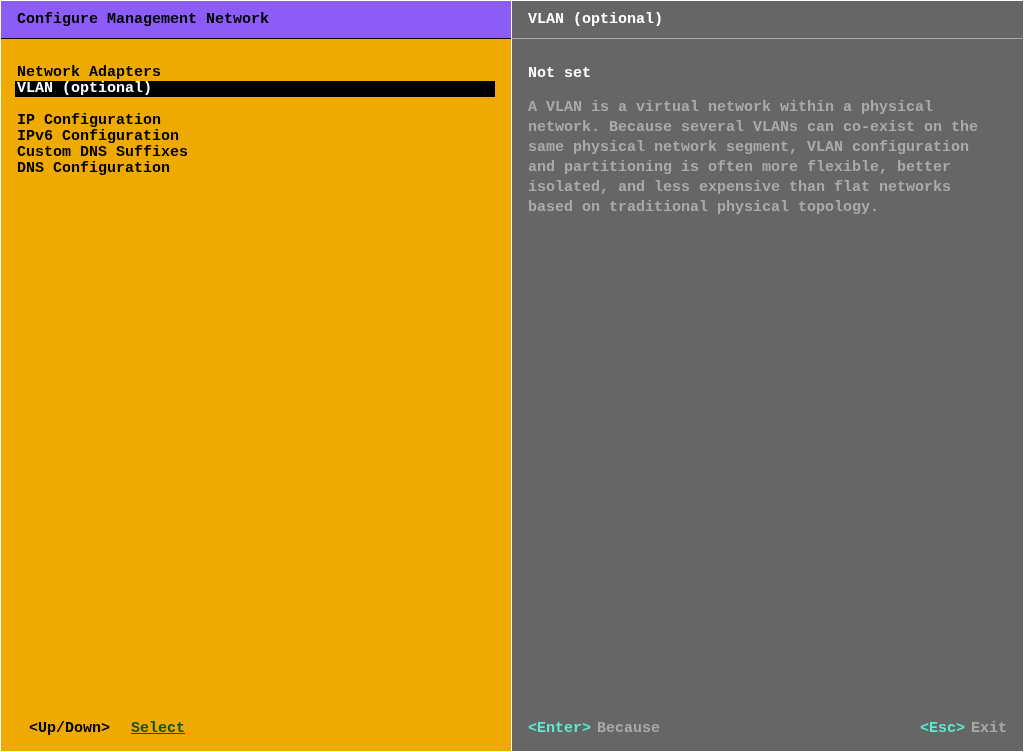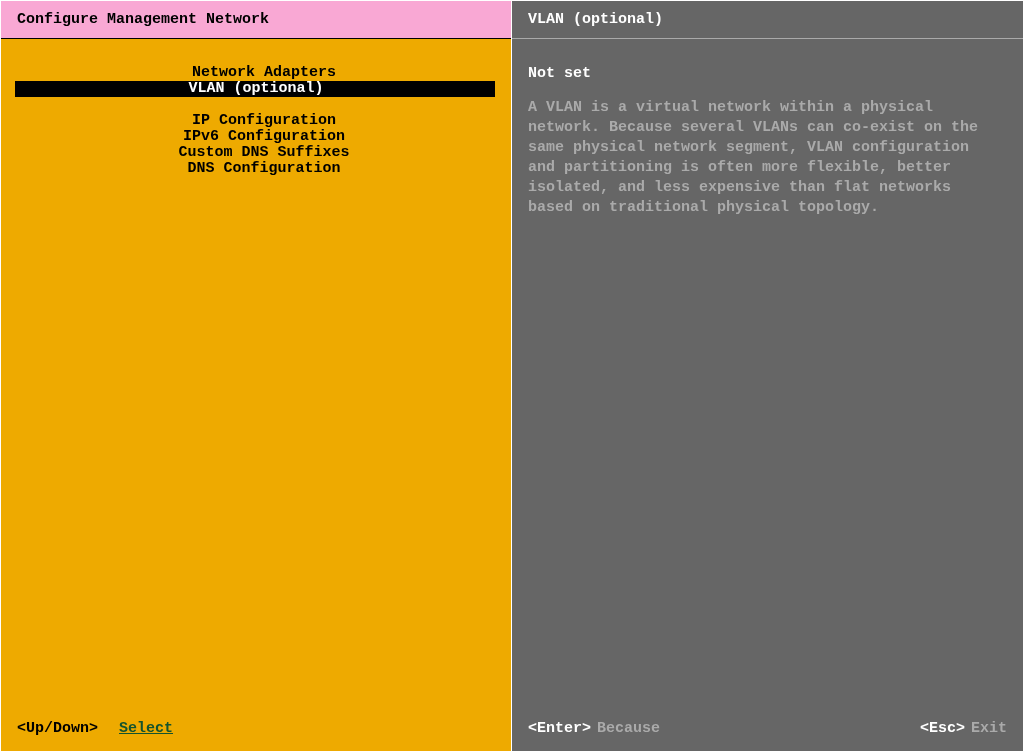--- a/index.html
+++ b/index.html
@@ -24,52 +24,51 @@
     }
     .left-panel {
       width: 50%;
       height: 100%;
       background: #eeaa00;
       display: flex;
       flex-direction: column;
       border-right: 1px solid #fff;
     }
     .left-header {
-      background: #f9a8d4;
+      background: #8b5cf6;
       color: #000;
       padding: 10px 16px;
       border-bottom: 1px solid #000;
     }
     .left-body {
       flex: 1;
       background: #eeaa00;
       padding-top: 26px;
       padding-left: 16px;
     }
     .menu-item {
       color: #000;
       padding: 0px 0;
       line-height: 16px;
       cursor: pointer;
-      text-align: center;
     }
     .menu-item.selected {
       background: #000;
       color: #fff;
       margin-left: -2px;
       padding-left: 2px;
       width: calc(100% - 14px);
     }
     .menu-spacer {
       height: 16px;
     }
     .left-footer {
       background: #eeaa00;
       color: #000;
-      padding: 10px 16px 14px 16px;
+      padding: 10px 16px 14px 28px;
       display: flex;
     }
     .left-footer .key {
       color: #000;
     }
     .left-footer .action {
       color: #14532d;
       margin-left: 21px;
       text-decoration: underline;
     }
@@ -102,21 +101,21 @@
       line-height: 20px;
       margin-bottom: 16px;
     }
     .right-footer {
       background: #666666;
       padding: 10px 16px 14px 16px;
       display: flex;
       justify-content: space-between;
     }
     .right-footer .key {
-      color: #ffffff;
+      color: #5eead4;
     }
     .right-footer .action {
       color: #aaa;
       margin-left: 6px;
     }
     .footer-left, .footer-right {
       display: flex;
     }
   </style>
 </head>

